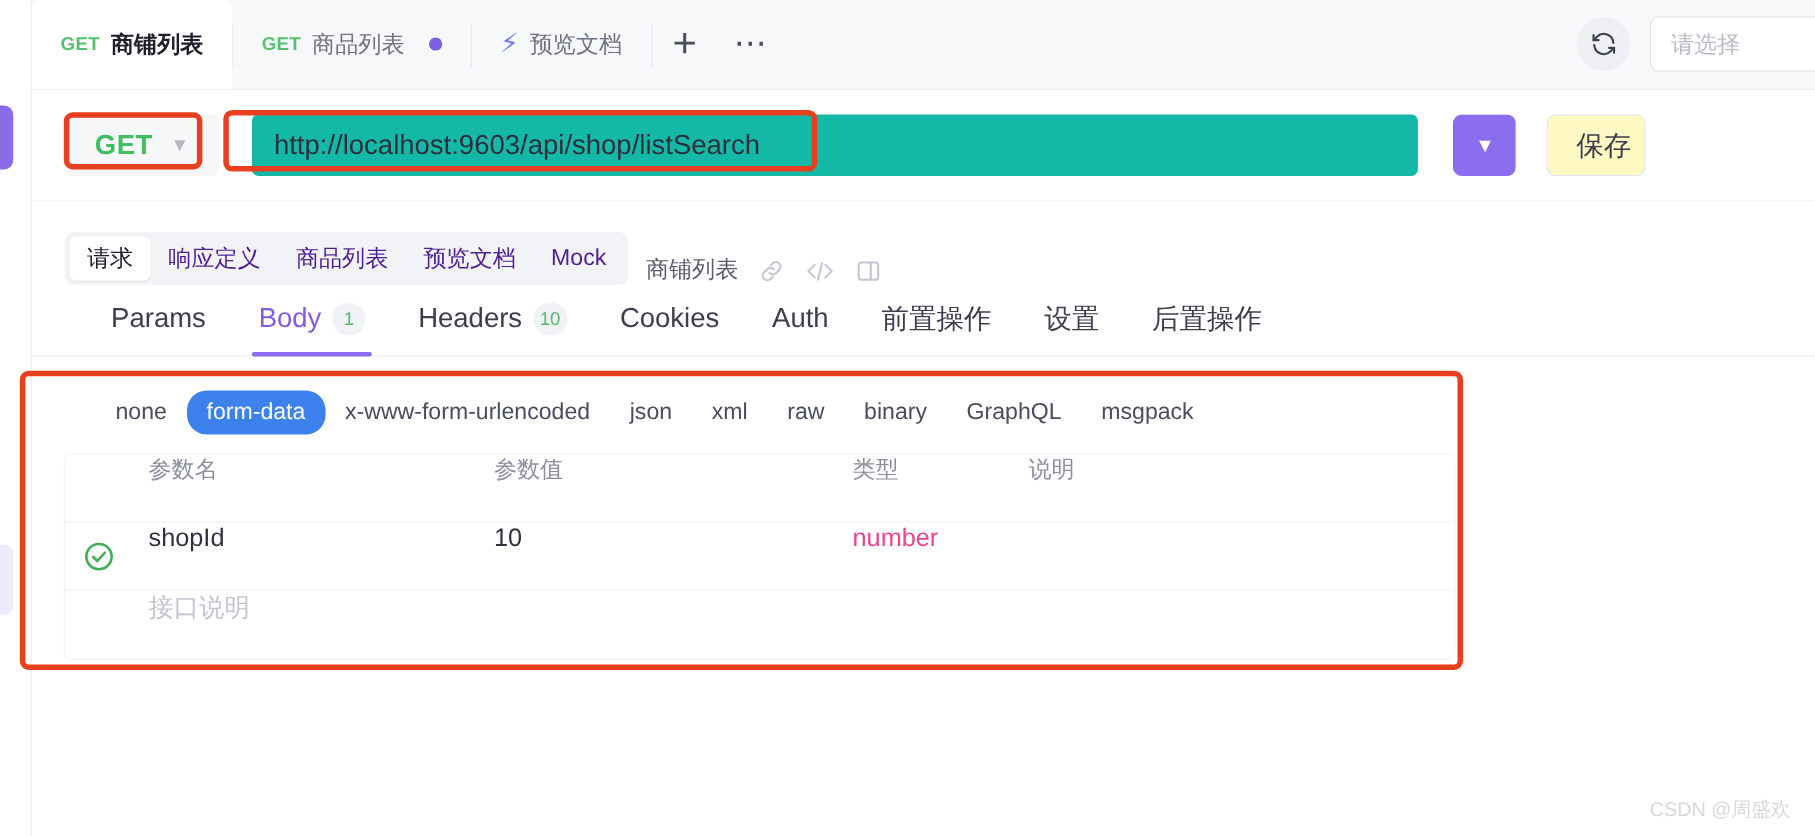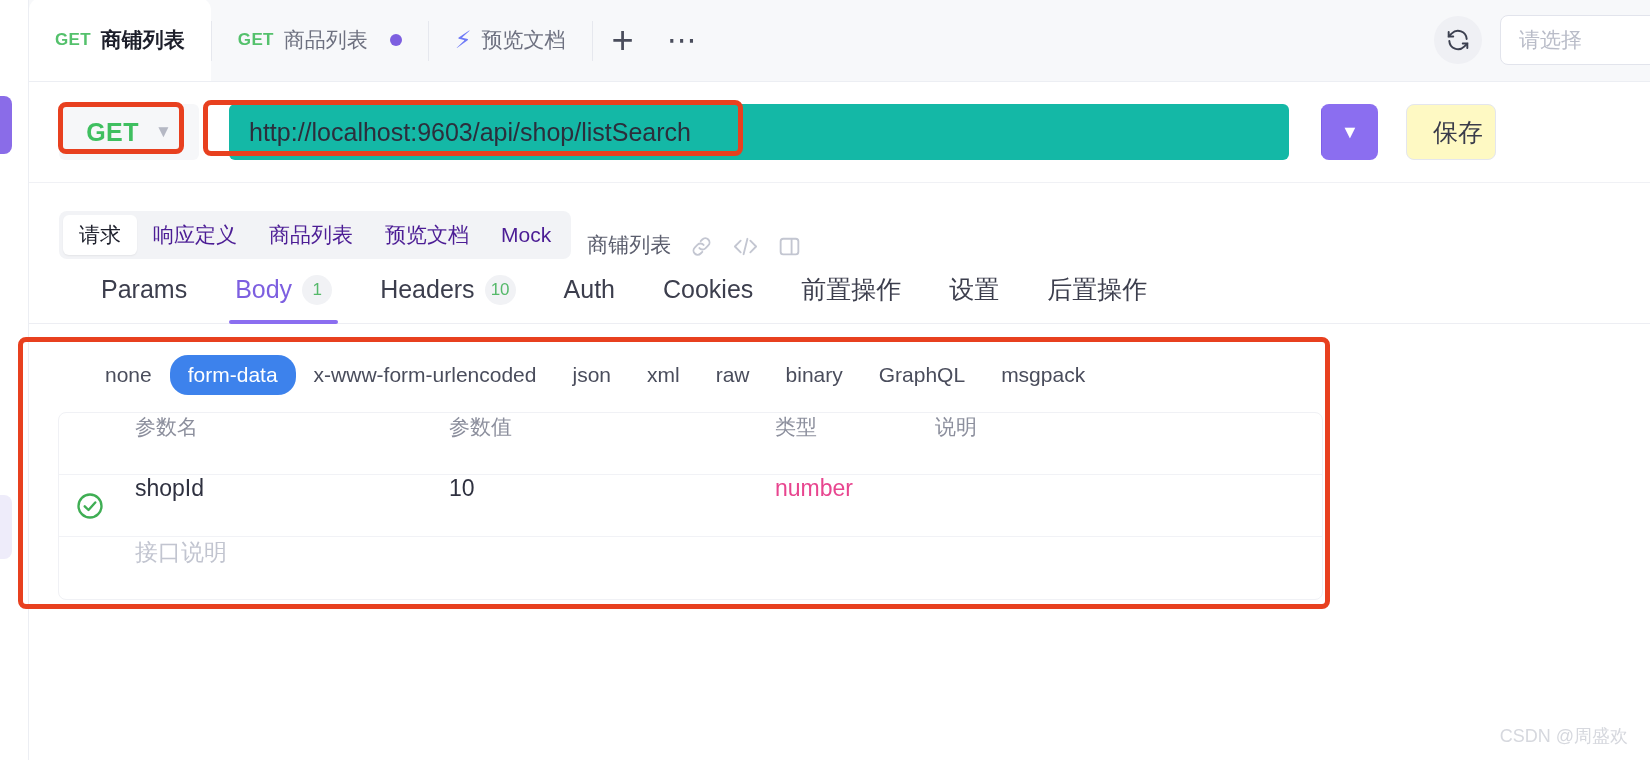--- a/index.html
+++ b/index.html
@@ -511,24 +511,24 @@
   </div>
   <div class="mtab active">
     <span>Body</span>
     <span class="badge">1</span>
   </div>
   <div class="mtab">
     <span>Headers</span>
     <span class="badge">10</span>
   </div>
   <div class="mtab">
+    <span>Cookies</span>
+  </div>
+  <div class="mtab">
     <span>Auth</span>
-  </div>
-  <div class="mtab">
-    <span>Cookies</span>
   </div>
   <div class="mtab">
     <span>前置操作</span>
   </div>
   <div class="mtab">
     <span>设置</span>
   </div>
   <div class="mtab">
     <span>后置操作</span>
   </div>

